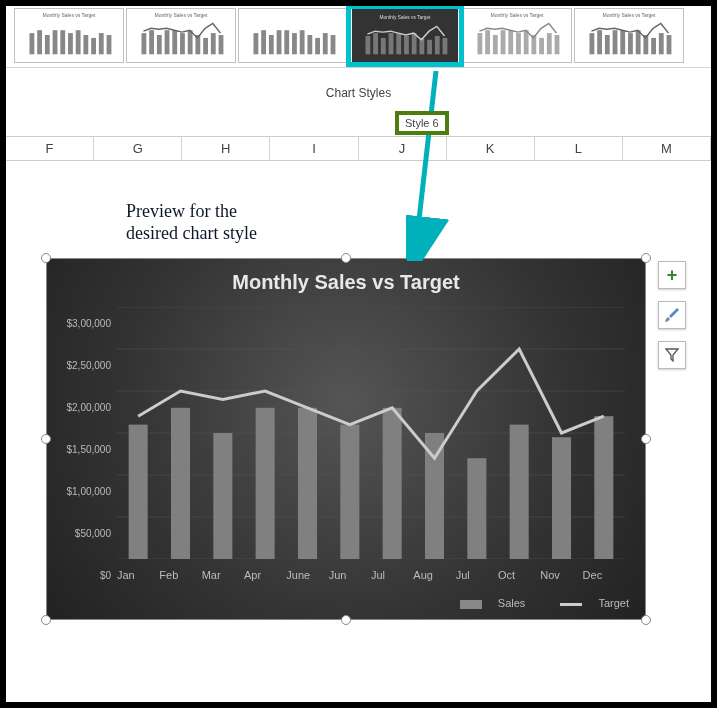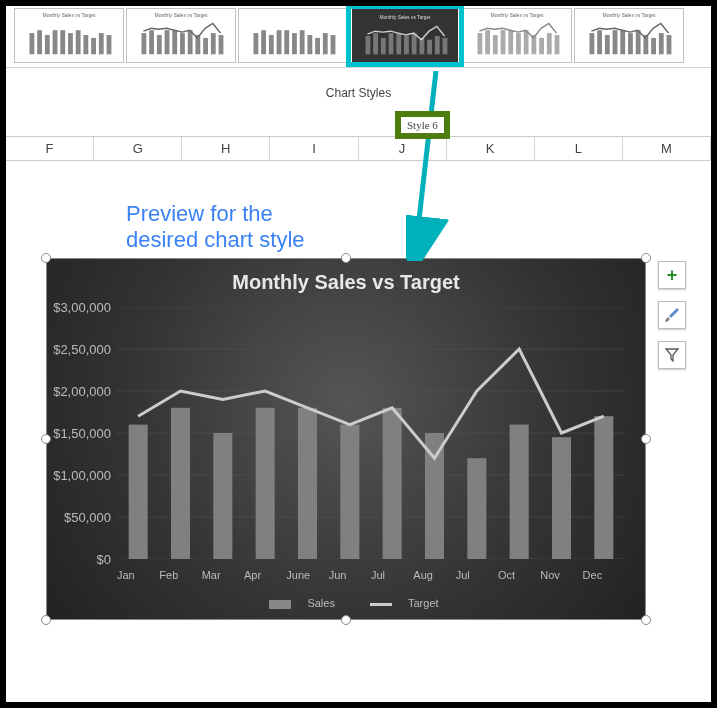--- a/index.html
+++ b/index.html
@@ -42,49 +42,49 @@
 .gallery-label {
   text-align: center;
   font-size: 12px;
   color: #444;
   padding: 18px 0 4px 0;
 }
 .tooltip {
   position: absolute;
   left: 389px; top: 105px;
   background: #fff;
-  border: 6px solid #4d7c0f;
+  border: 4px solid #4d7c0f;
   padding: 2px 6px;
   font-size: 11px;
   color: #444;
   z-index: 10;
-  font-family: Liberation Serif, serif;
 }
 .colhdr {
   display: flex;
   border-top: 1px solid #ccc;
   border-bottom: 1px solid #ccc;
   background: #fff;
   margin-top: 32px;
 }
 .colhdr div {
   flex: 1;
   text-align: center;
   font-size: 13px;
   color: #444;
   padding: 4px 0;
   border-right: 1px solid #d4d4d4;
 }
 .annotation {
   position: absolute;
   left: 120px; top: 195px;
-  color: #3b82f6;
-  font-size: 22px;
+  color: #0f172a;
+  font-size: 18px;
   font-weight: 500;
   line-height: 1.2;
+  font-family: Liberation Serif, serif;
 }
 .arrow-svg {
   position: absolute;
   left: 400px; top: 65px;
   width: 60px; height: 190px;
   z-index: 5;
   pointer-events: none;
 }
 .chart-wrap {
   position: absolute;
@@ -125,38 +125,39 @@
   position: absolute;
   left: 70px; top: 48px; right: 20px; bottom: 60px;
 }
 .ylabels {
   position: absolute;
   left: 0; top: 48px; bottom: 60px; width: 68px;
 }
 .ylabels div {
   position: absolute;
   right: 4px;
-  font-size: 13px;
+  font-size: 10px;
   color: #bbb;
   transform: translateY(-50%);
+  margin-top: 16px;
 }
 .xlabels {
   position: absolute;
   left: 70px; right: 20px; bottom: 38px;
   display: flex;
 }
 .xlabels div {
   flex: 1;
   font-size: 11px;
   color: #bbb;
 }
 .legend {
   position: absolute;
   left: 16px; right: 0; bottom: 10px;
-  text-align: center;
+  text-align: right;
   font-size: 11px;
   color: #bbb;
 }
 .legend span { margin: 0 8px; }
 .leg-box {
   display: inline-block;
   width: 22px; height: 9px;
   background: #888;
   vertical-align: middle;
   margin-right: 4px;

